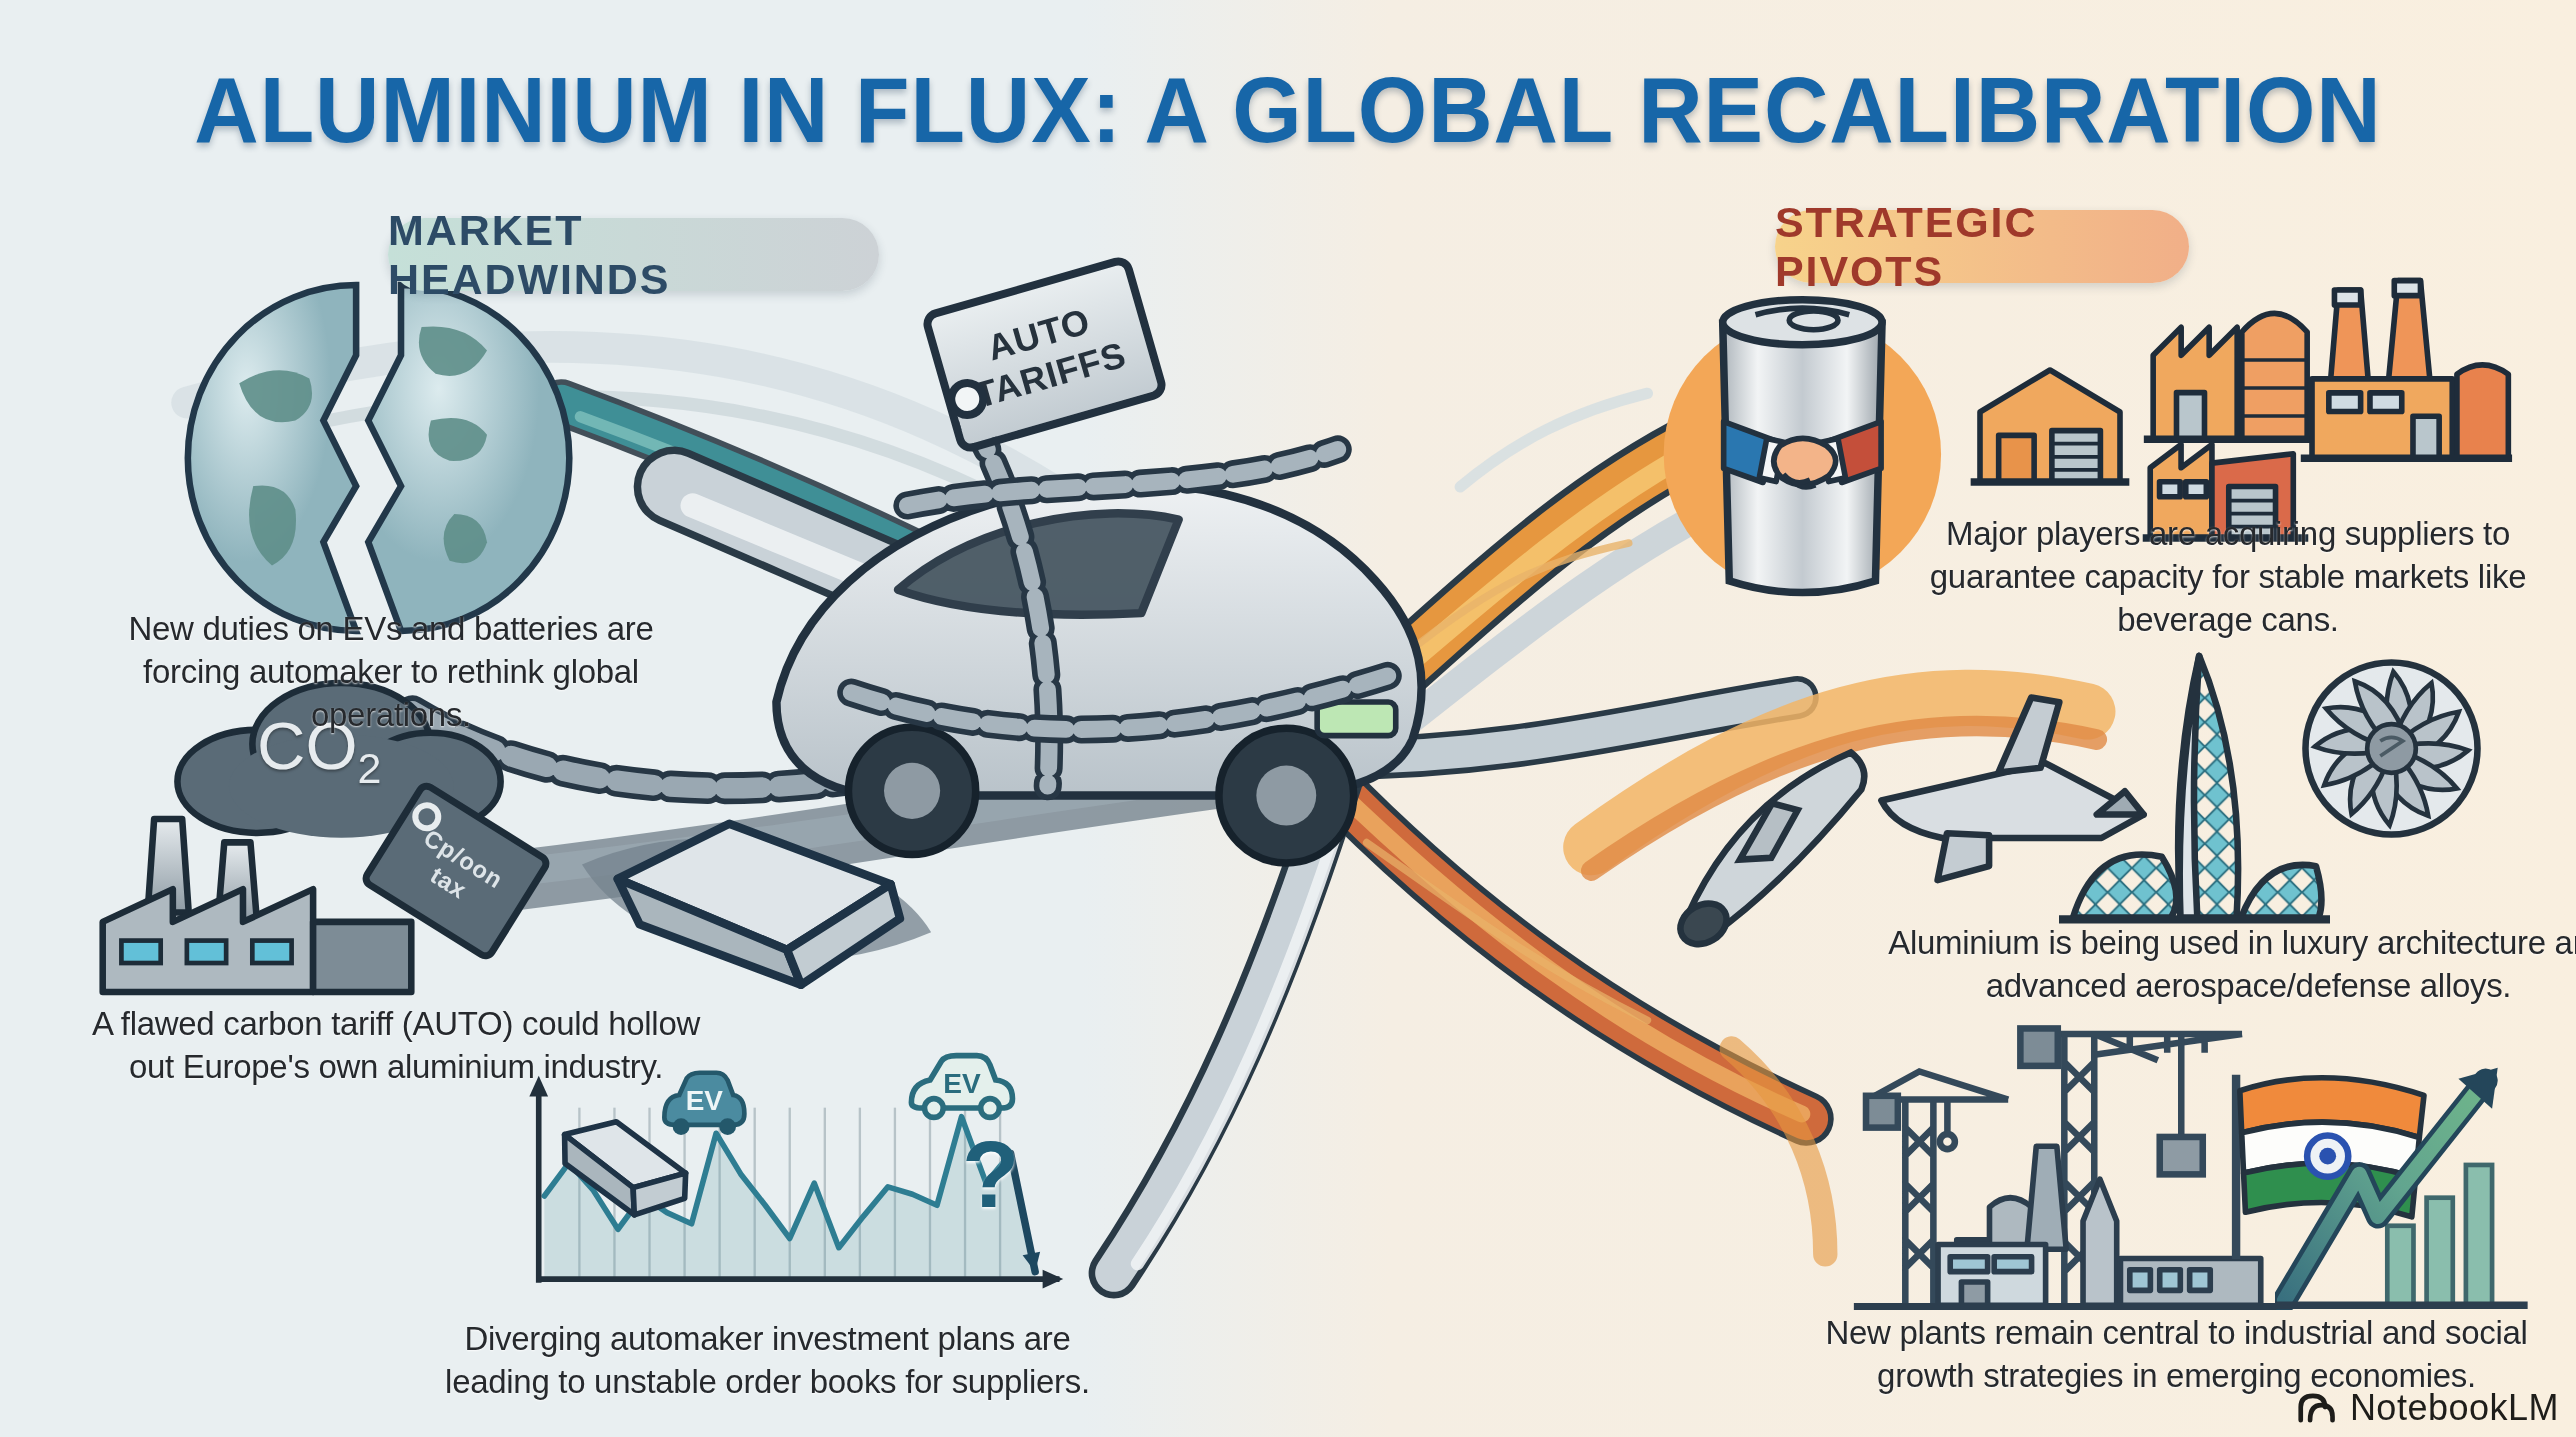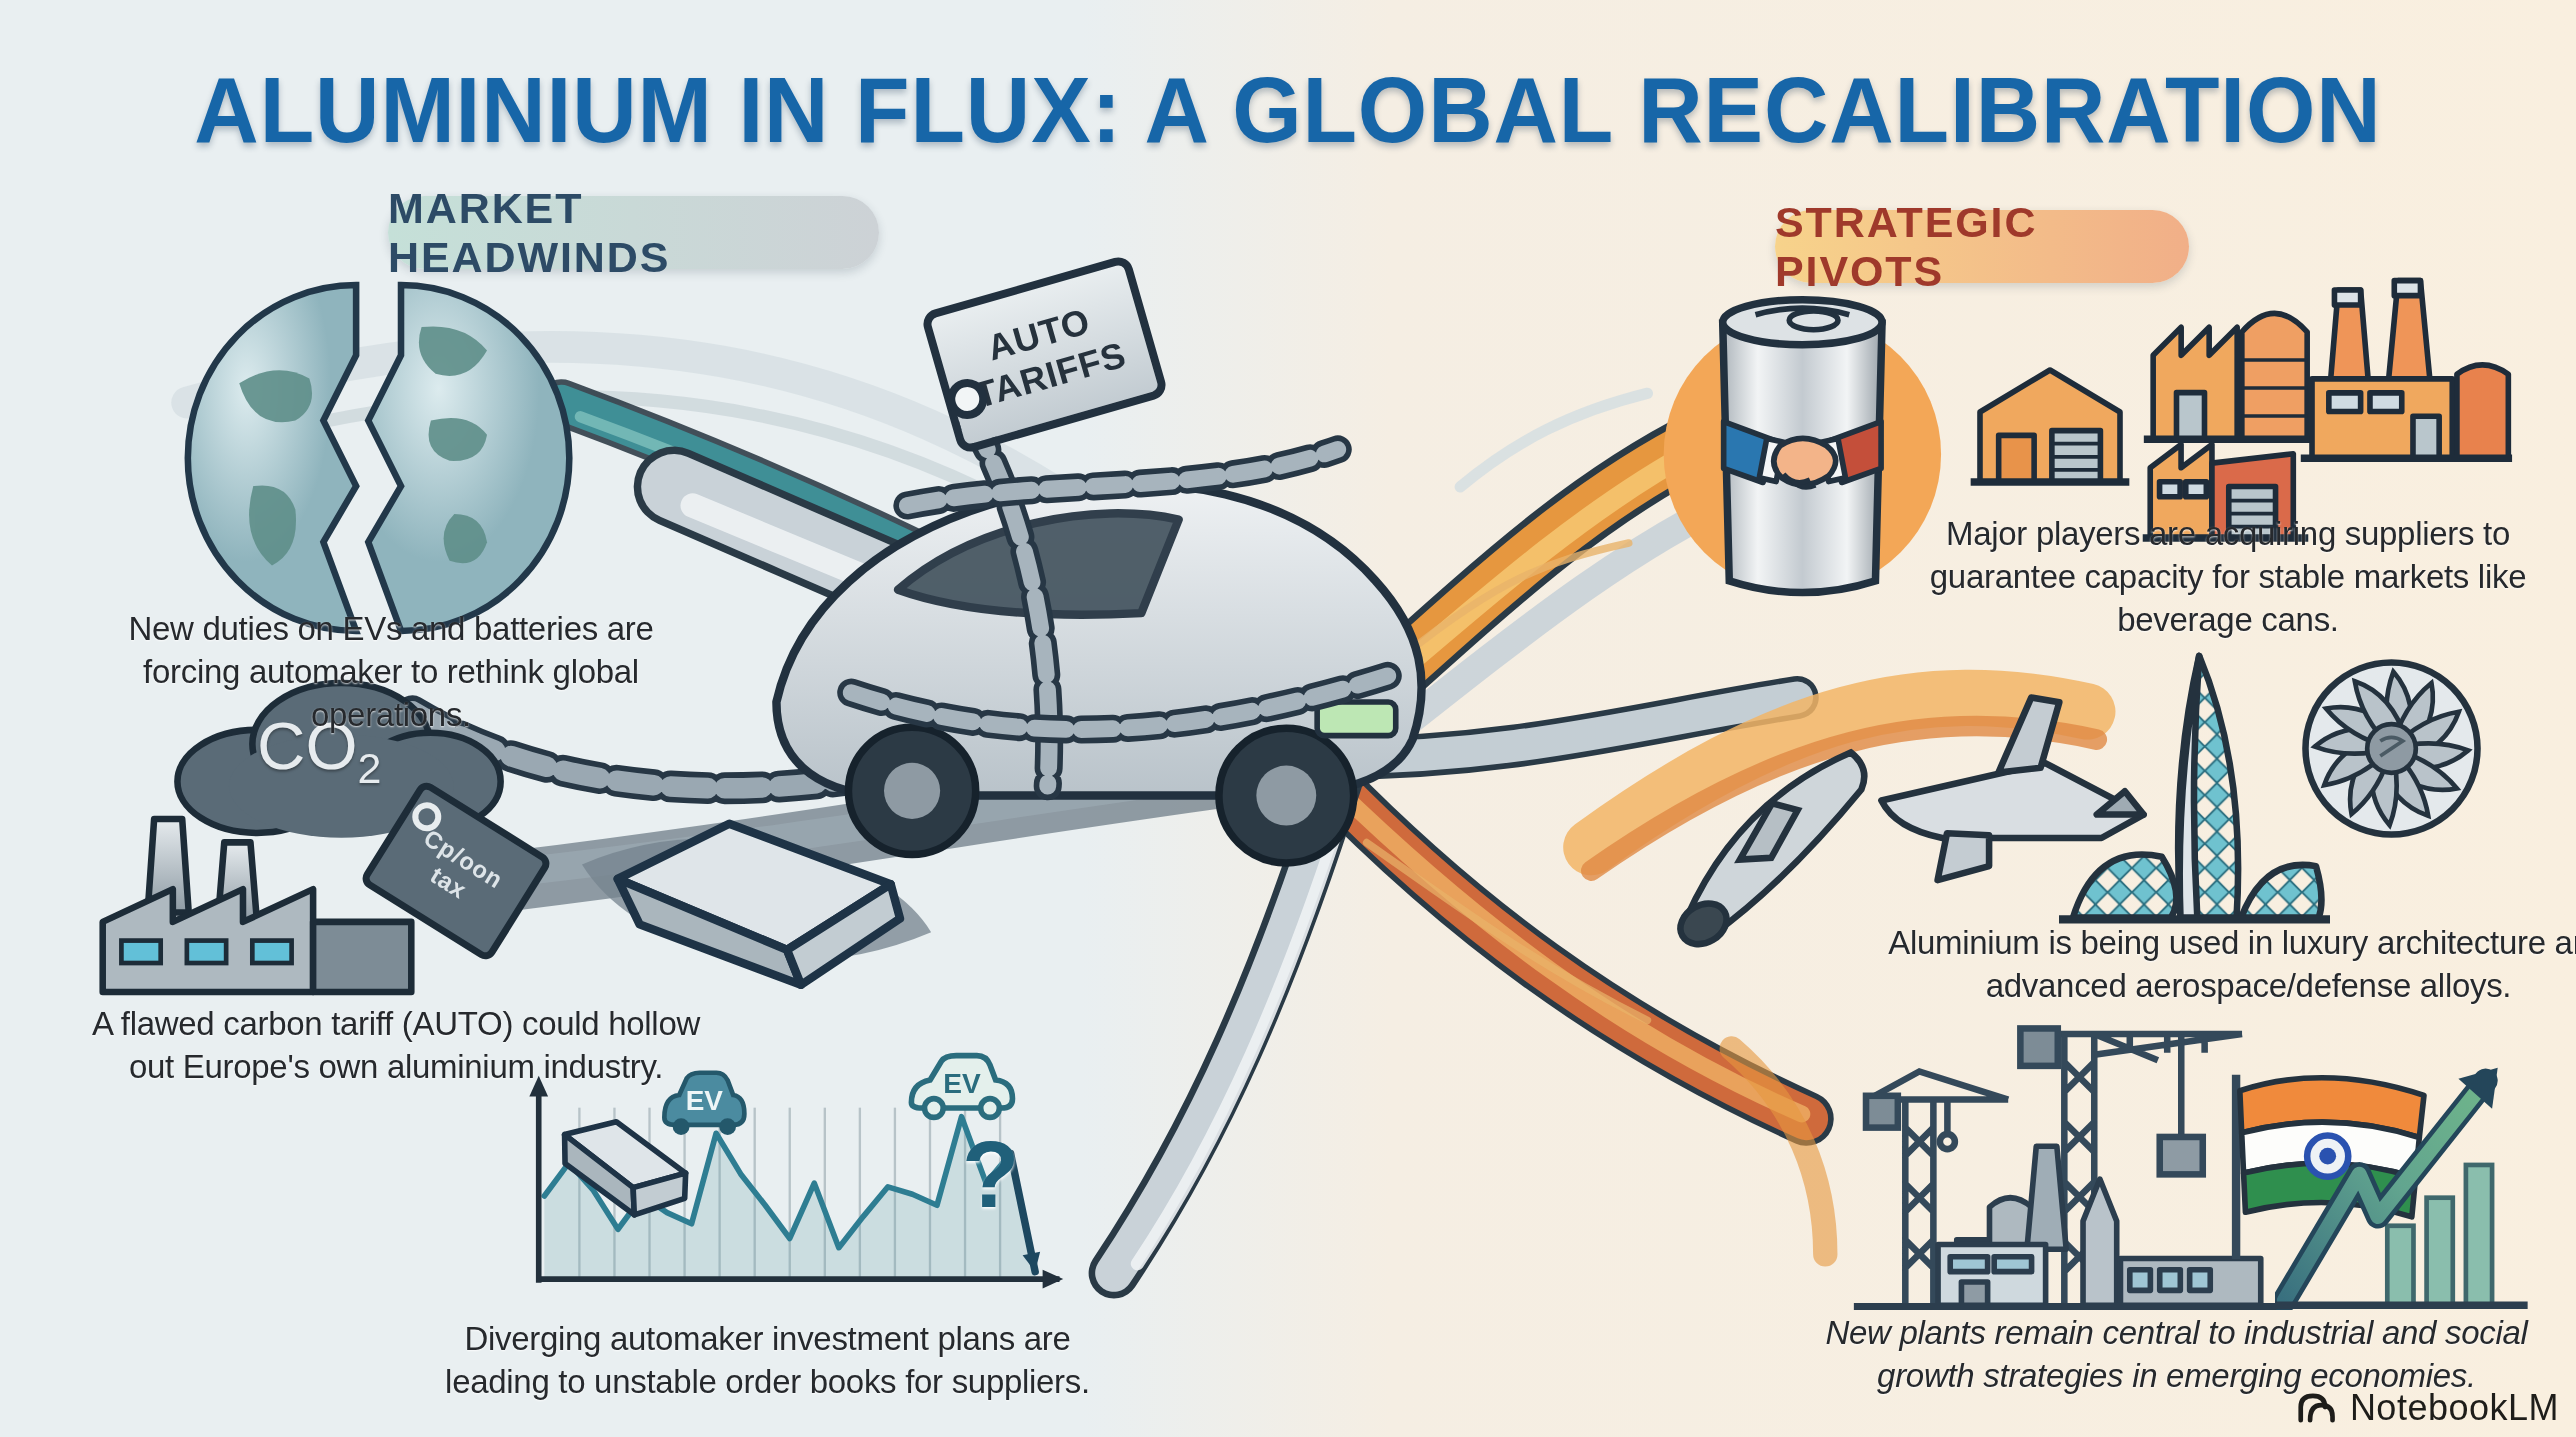--- a/index.html
+++ b/index.html
@@ -14,34 +14,34 @@
     font-size:92px;font-weight:700;letter-spacing:0.9px;color:#1766a8;
     transform:scaleX(.97);
     text-shadow:0 3.7px 6.6px rgba(20,50,80,.28);
     z-index:5;white-space:nowrap;
   }
   .badge{
     height:73px;border-radius:37px;display:flex;align-items:center;justify-content:center;
     font-size:43px;font-weight:700;letter-spacing:1.9px;z-index:5;
     box-shadow:0 3.7px 9.4px rgba(40,60,80,.18);
   }
-  #badge-left{left:388px;top:196px;width:491px;color:#2d4b66;
+  #badge-left{left:388px;top:218px;width:491px;color:#2d4b66;
     background:linear-gradient(90deg,#c5e0d8,#cdd2d6);}
   #badge-right{left:1775px;top:210px;width:414px;color:#9f392b;
     background:linear-gradient(90deg,#f7d38b,#f1af88);}
   .caption{
     font-size:33px;line-height:1.30;font-weight:500;color:#26292d;text-align:center;
     letter-spacing:-0.3px;z-index:6;text-shadow:0 0.9px 1.9px rgba(255,255,255,.8);
   }
   #cap-tariffs{left:89px;top:608px;width:604px;}
   #cap-cbam{left:66px;top:1003px;width:660px;}
   #cap-orders{left:426px;top:1318px;width:683px;}
   #cap-acquisitions{left:1905px;top:513px;width:646px;}
   #cap-aerospace{left:1879px;top:922px;width:739px;}
-  #cap-plants{left:1802px;top:1312px;width:749px;font-style:italic;}
+  #cap-plants{left:1802px;top:1312px;width:749px;}
   svg{display:block;}
   .icon{z-index:4;}
   #ribbons{left:0;top:0;z-index:1;}
   #chart-box{left:505px;top:1072px;width:562px;height:239px;z-index:3;}
   .ev-badge{z-index:7;}
   #question-mark{
     left:962px;top:1121px;font-size:94px;font-weight:700;color:#20607a;z-index:7;
     text-shadow:0 1.9px 2.8px rgba(255,255,255,.9);
   }
   #footer{

